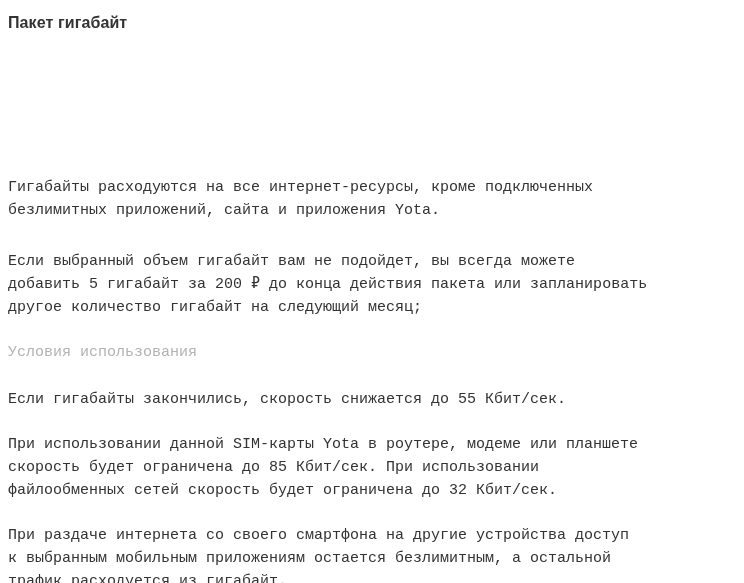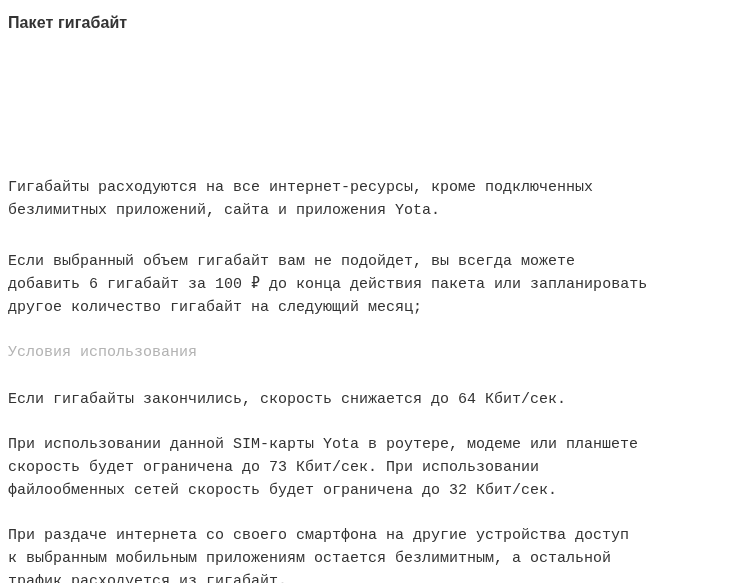--- a/index.html
+++ b/index.html
@@ -65,25 +65,25 @@
 
 <div class="page">
   <div class="term-row">
     <div class="label-col">
       <div class="row-label">Пакет гигабайт</div>
     </div>
     <div class="content-col">
       <p class="para lead">Гигабайты расходуются на все интернет-ресурсы, кроме подключенных
 безлимитных приложений, сайта и приложения Yota.</p>
       <p class="para">Если выбранный объем гигабайт вам не подойдет, вы всегда можете
-добавить 6 гигабайт за 100 ₽ до конца действия пакета или запланировать
+добавить 5 гигабайт за 200 ₽ до конца действия пакета или запланировать
 другое количество гигабайт на следующий месяц;</p>
       <h3 class="muted-heading">Условия использования</h3>
-      <p class="para">Если гигабайты закончились, скорость снижается до 64 Кбит/сек.</p>
+      <p class="para">Если гигабайты закончились, скорость снижается до 55 Кбит/сек.</p>
       <p class="para">При использовании данной SIM-карты Yota в роутере, модеме или планшете
-скорость будет ограничена до 73 Кбит/сек. При использовании
+скорость будет ограничена до 85 Кбит/сек. При использовании
 файлообменных сетей скорость будет ограничена до 32 Кбит/сек.</p>
       <p class="para">При раздаче интернета со своего смартфона на другие устройства доступ
 к выбранным мобильным приложениям остается безлимитным, а остальной
 трафик расходуется из гигабайт.</p>
     </div>
   </div>
 </div>
 
 </body></html>

